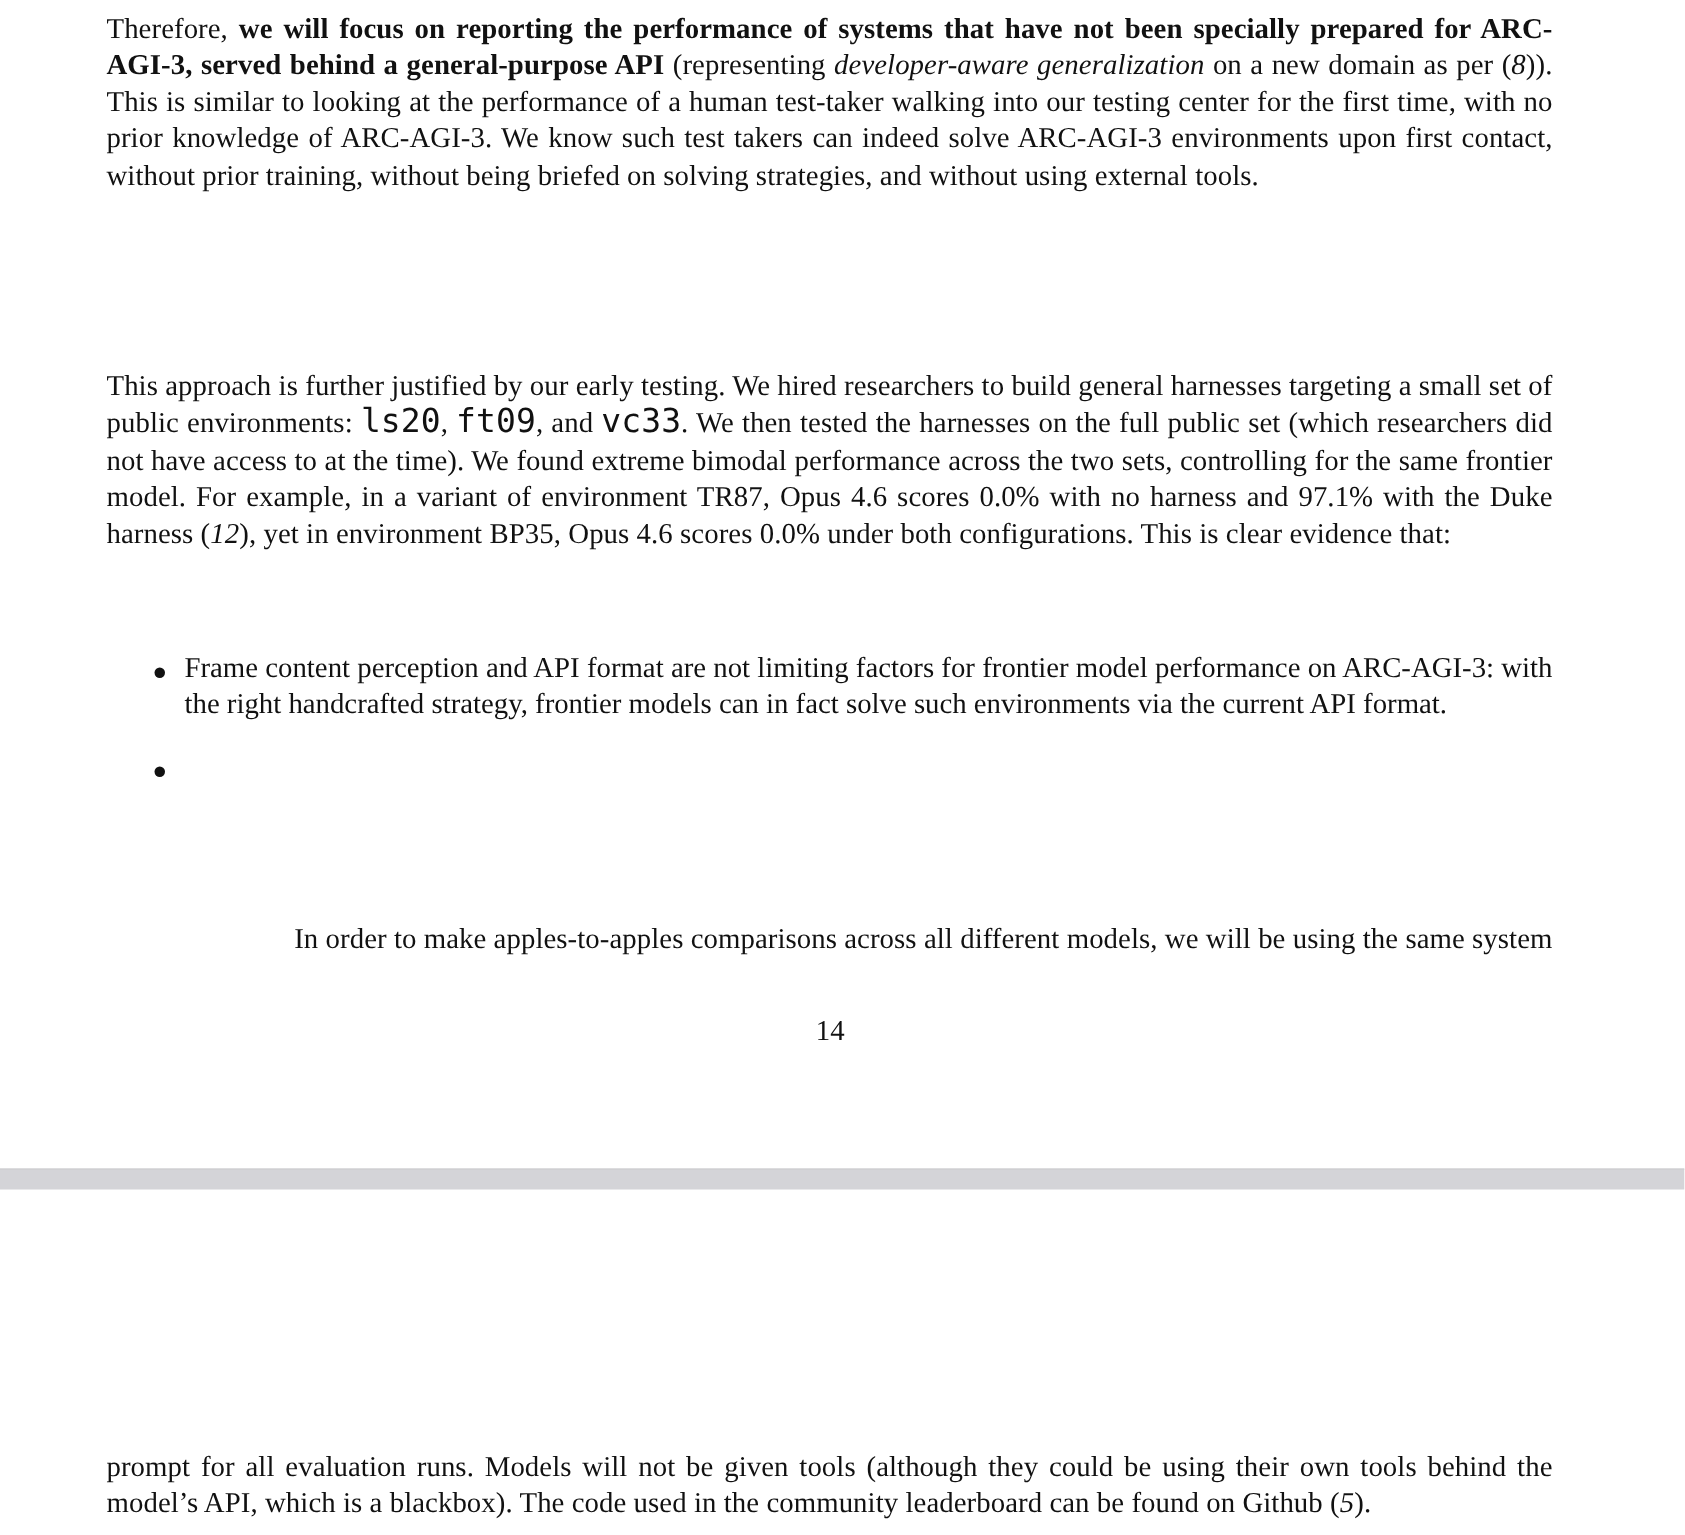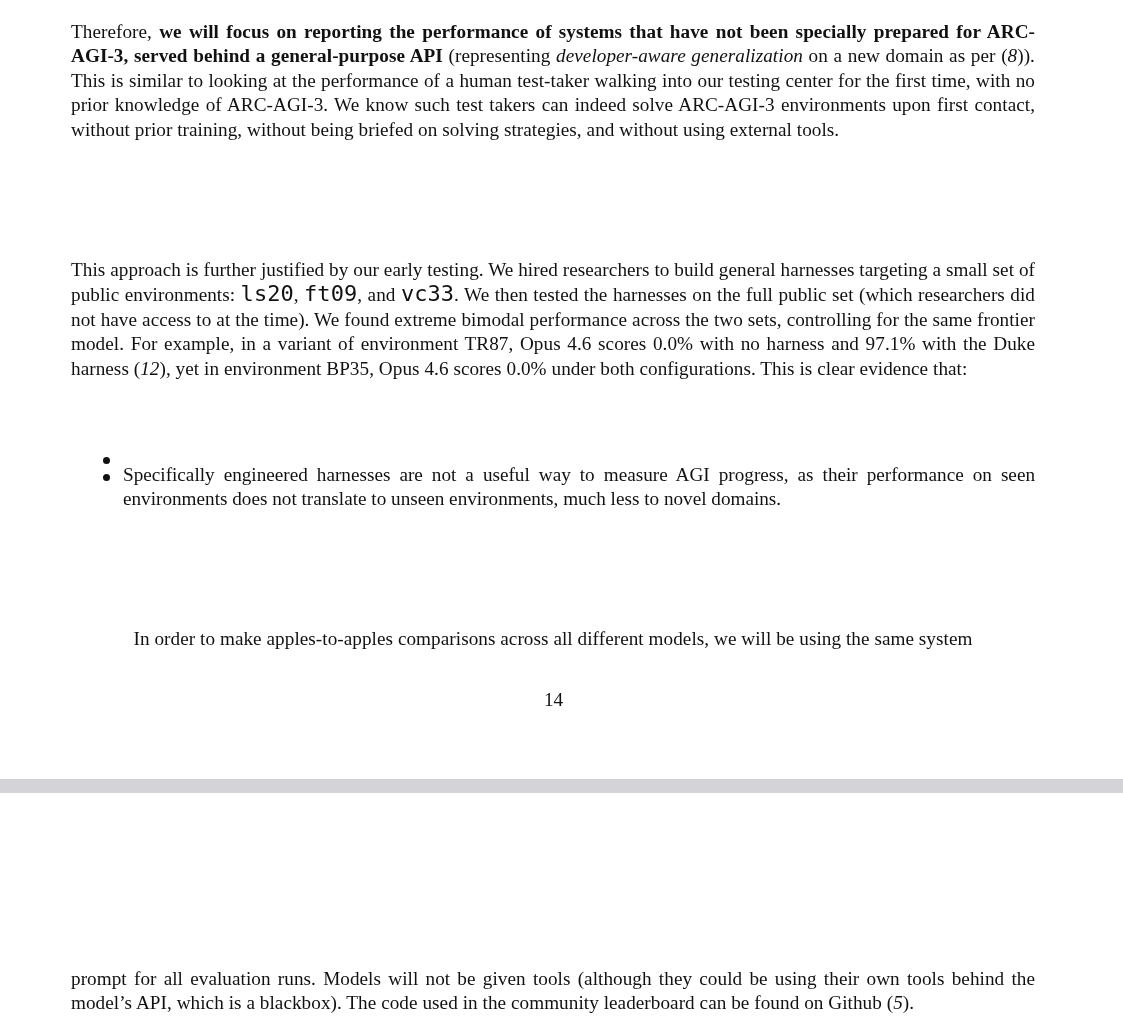--- a/index.html
+++ b/index.html
@@ -4,21 +4,21 @@
 <style>
   html, body { margin: 0; padding: 0; background: #ffffff; }
   body {
     width: 1123px; height: 1023px; position: relative; overflow: hidden;
     font-family: "DejaVu Serif", "Liberation Serif", serif;
     color: #111111;
   }
   .page {
     position: absolute; left: 0; width: 1123px; background: #ffffff;
   }
-  .page-top { top: 12px; height: 1012px; }
+  .page-top { top: 0; height: 1012px; }
   .page-gap {
     position: absolute; left: 0; top: 779px; width: 1123px; height: 13px;
     background: #d4d4d8; border-top: 1px solid #cfcfd2;
   }
   .page-bottom { top: 816px; height: 294px; }
   .text-block {
     position: absolute; left: 71px; width: 964px;
     font-family: "Liberation Serif", "DejaVu Serif", serif;
     font-size: 19.2px; line-height: 24.4px; text-align: justify;
     letter-spacing: 0.05px;
@@ -56,28 +56,28 @@
 
   <div class="text-block" style="top: 246px;">
     <p class="para">
       <span>This approach is further justified by our early testing.  We hired researchers to build general harnesses targeting a small set of public environments: </span><span class="mono">ls20</span><span>, </span><span class="mono">ft09</span><span>, and </span><span class="mono">vc33</span><span>. We then tested the harnesses on the full public set (which researchers did not have access to at the time).  We found extreme bimodal performance across the two sets, controlling for the same frontier model. For example, in a variant of environment TR87, Opus 4.6 scores 0.0% with no harness and 97.1% with the Duke harness (</span><i>12</i><span>), yet in environment BP35, Opus 4.6 scores 0.0% under both configurations. This is clear evidence that:</span>
     </p>
   </div>
 
   <ul class="bullets" style="top: 434px;">
     <li style="margin-bottom: 17px;">
       <span class="dot"></span>
+      <span>Frame content perception and API format are not limiting factors for frontier model performance on ARC-AGI-3: with the right handcrafted strategy, frontier models can in fact solve such environments via the current API format.</span>
     </li>
     <li>
       <span class="dot"></span>
-      <span>Specifically engineered harnesses are not a useful way to measure AGI progress, as their performance on seen environments does not translate to unseen environments, much less to novel domains.</span>
     </li>
   </ul>
 
-  <div class="text-block" style="top: 615px; text-align: center;">
+  <div class="text-block" style="top: 615px; text-align: right;">
     <p class="para">In order to make apples-to-apples comparisons across all different models, we will be using the same system</p>
   </div>
 
   <div class="page-number">14</div>
 </div>
 
 <div class="page-gap"></div>
 
 <div class="page page-bottom">
   <div class="text-block" style="top: 151px;">

